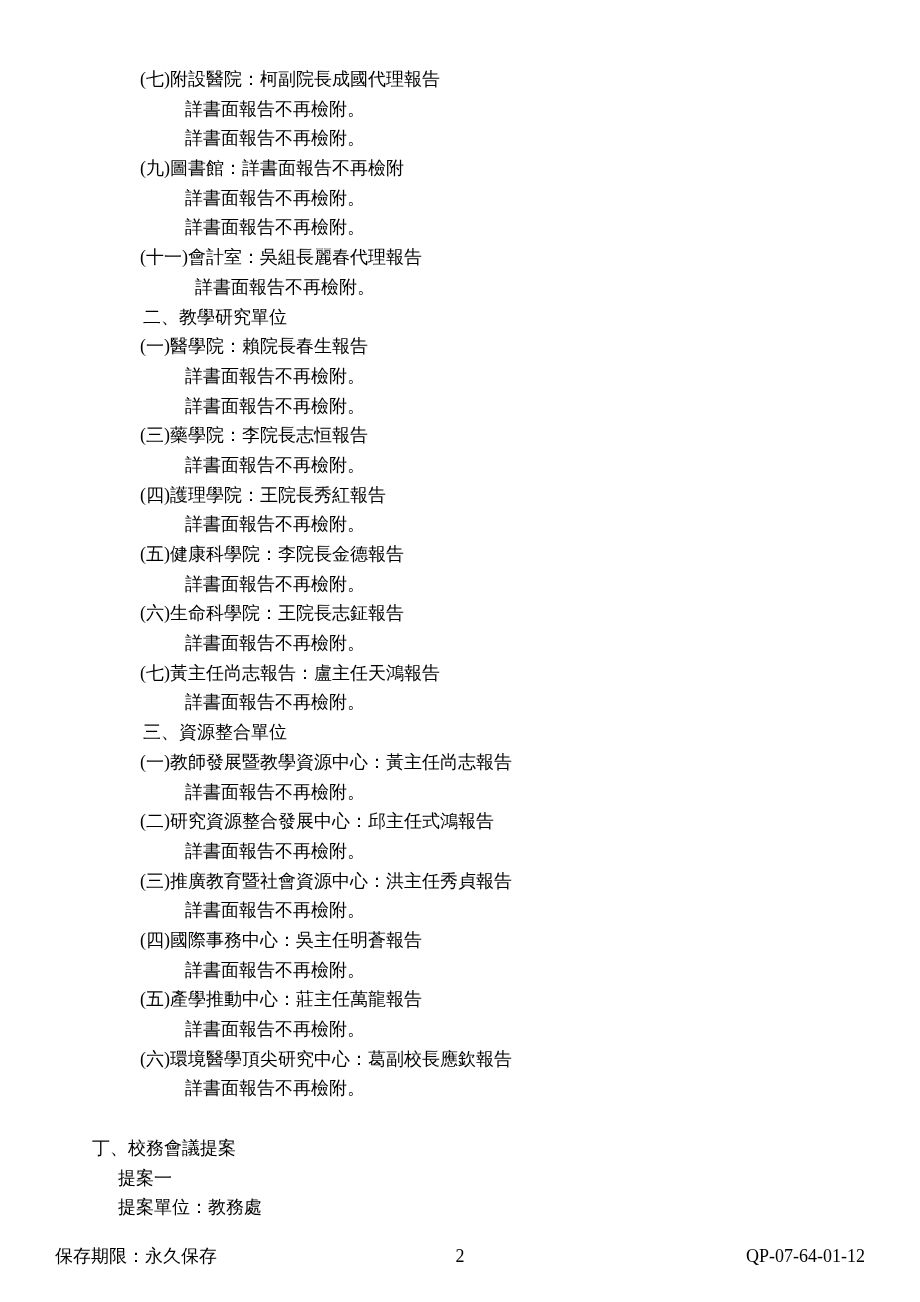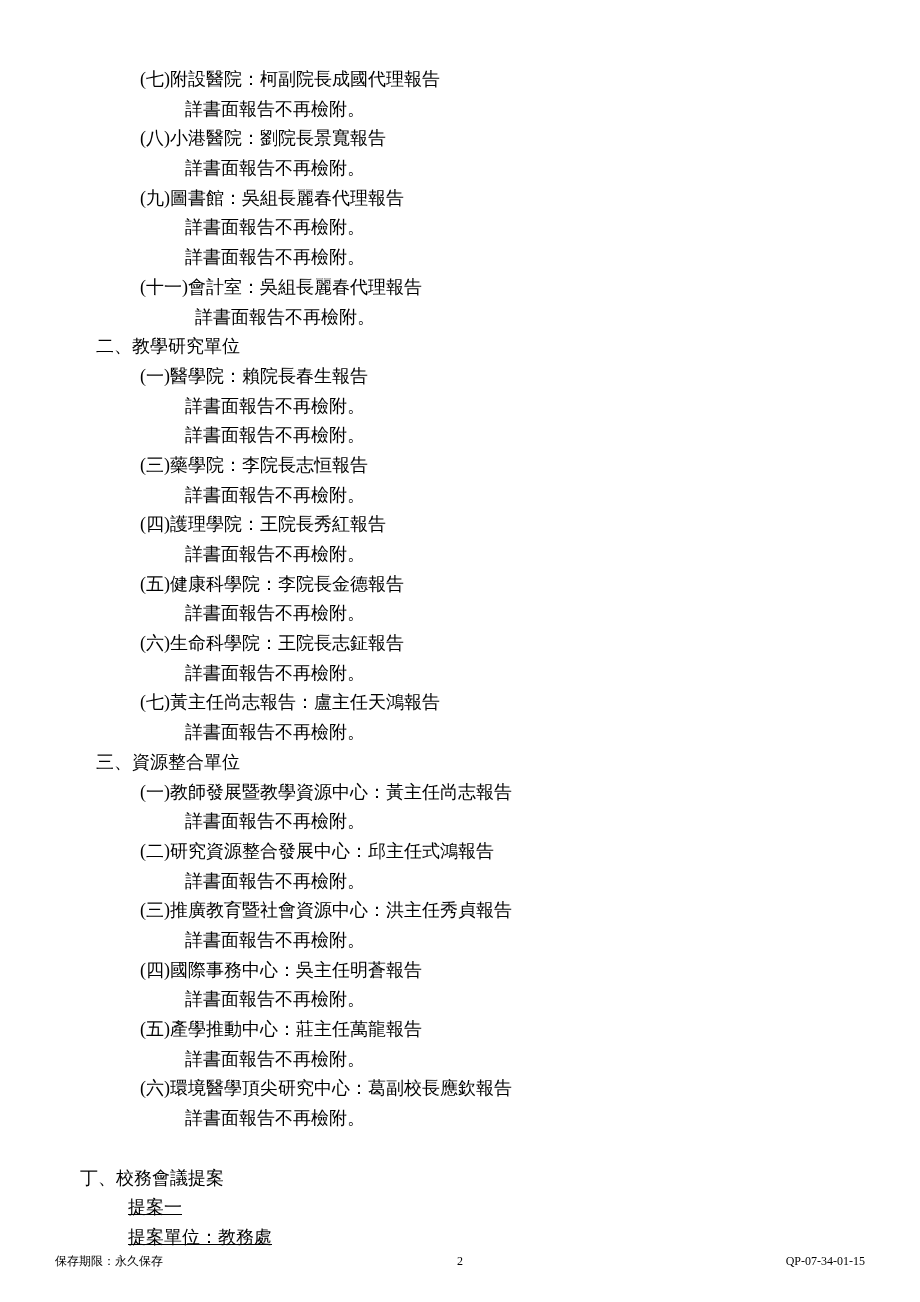--- a/index.html
+++ b/index.html
@@ -8,49 +8,48 @@
       height: 1302px;
       background: #fff;
       font-family: "Microsoft JhengHei", "PMingLiU", "SimSun", serif;
       font-size: 18px;
       color: #000;
       position: relative;
       padding: 65px 55px 0 55px;
       line-height: 1.65;
     }
     .content { margin-left: 25px; }
-    .level-2 { margin-left: 16px; }
+    .level-2 { margin-left: 63px; }
     .level-3 { margin-left: 60px; }
     .level-3b { margin-left: 105px; }
     .level-3c { margin-left: 115px; }
-    .heading { margin-left: 0; }
-    .proposal { margin-left: 48px; text-decoration: underline; }
+    .heading { margin-left: 12px; }
+    .proposal { margin-left: 38px; }
     .footer {
       position: absolute;
       bottom: 30px;
       left: 55px;
       right: 55px;
       display: flex;
       justify-content: space-between;
-      font-size: 12px;
+      font-size: 18px;
     }
     .footer-center { position: absolute; left: 50%; transform: translateX(-50%); }
     .spacer { height: 30px; }
   </style>
 </head>
 <body>
 
 <div class="content">
 
   <div id="sec1">
       <div class="level-3">(七)附設醫院：柯副院長成國代理報告</div>
       <div class="level-3b">詳書面報告不再檢附。</div>
-      <div class="level-3">(八)小港醫院：劉院長景寬報告</div>
       <div class="level-3b">詳書面報告不再檢附。</div>
-      <div class="level-3">(九)圖書館：吳組長麗春代理報告</div>
+      <div class="level-3">(九)圖書館：詳書面報告不再檢附</div>
       <div class="level-3b">詳書面報告不再檢附。</div>
       <div class="level-3b">詳書面報告不再檢附。</div>
       <div class="level-3">(十一)會計室：吳組長麗春代理報告</div>
       <div class="level-3c">詳書面報告不再檢附。</div>
     </div>
 
   <div class="level-2">二、教學研究單位</div>
   <div id="sec2">
       <div class="level-3">(一)醫學院：賴院長春生報告</div>
       <div class="level-3b">詳書面報告不再檢附。</div>
@@ -87,14 +86,14 @@
 
   <div class="heading">丁、校務會議提案</div>
   <div class="proposal">提案一</div>
   <div class="proposal">提案單位：教務處</div>
 
 </div>
 
 <div class="footer">
   <span>保存期限：永久保存</span>
   <span class="footer-center">2</span>
-  <span>QP-07-34-01-15</span>
+  <span>QP-07-64-01-12</span>
 </div>
 
 </body></html>

